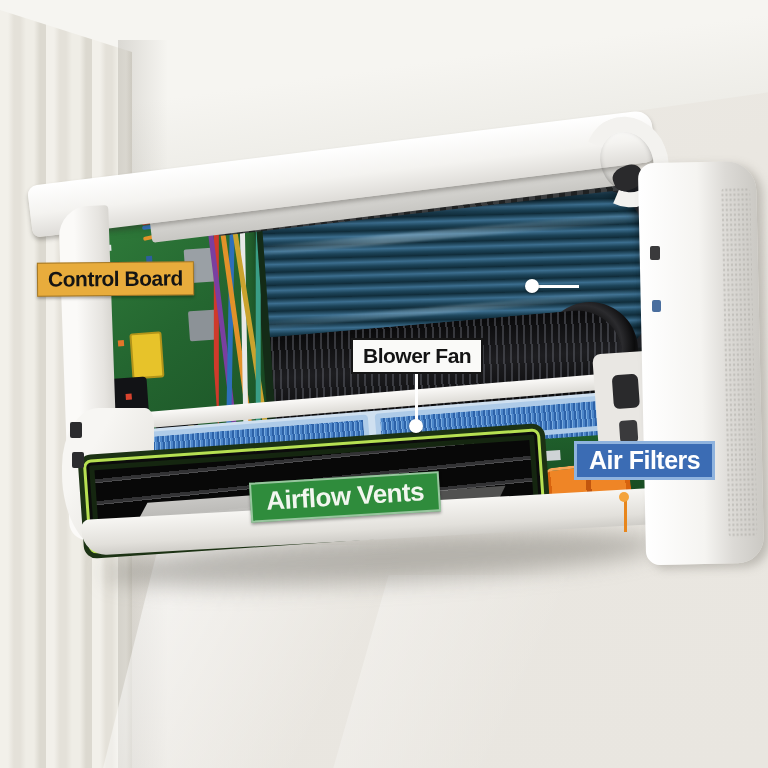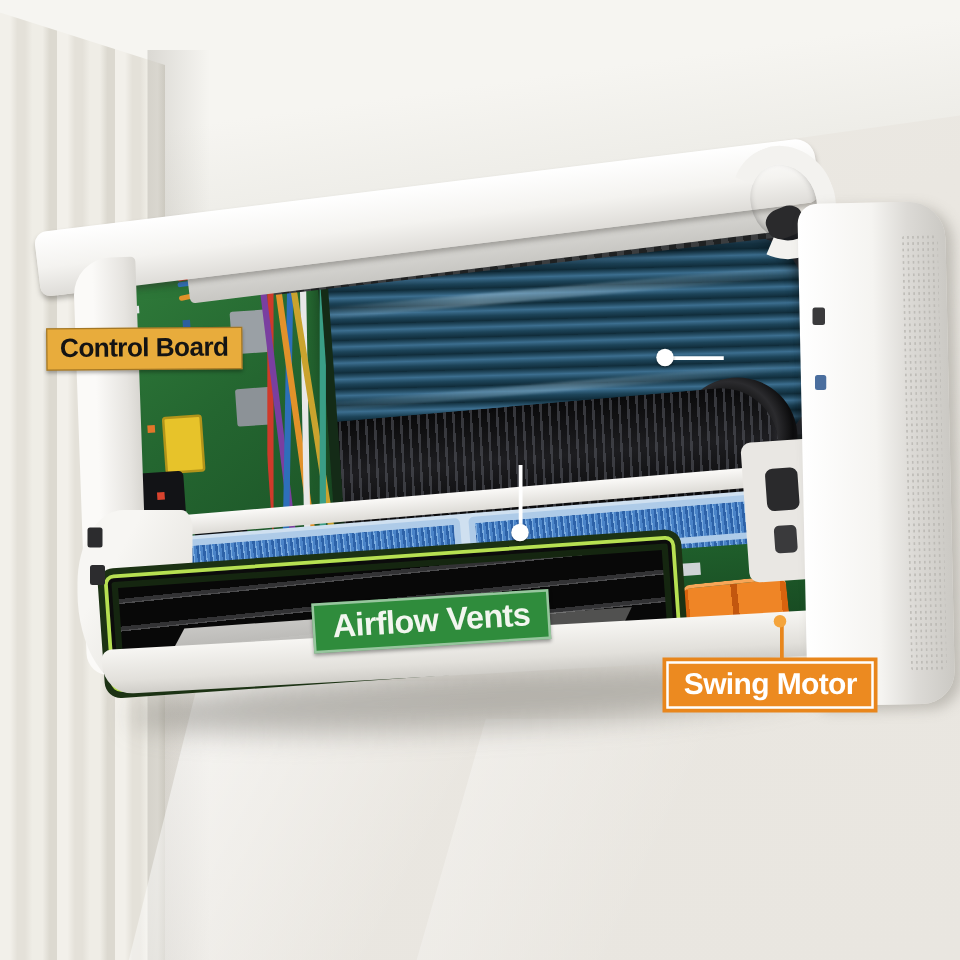--- a/index.html
+++ b/index.html
@@ -282,16 +282,17 @@
   <div class="panel-clip-2"></div>
 
   <div class="leader evap-line"></div>
   <div class="leader evap-dot"></div>
   <div class="leader blower-line"></div>
   <div class="leader blower-dot"></div>
   <div class="leader swing-line"></div>
   <div class="leader swing-dot"></div>
 
   <div class="label lbl-control">Control Board</div>
+  <div class="label lbl-blower">Blower Fan</div>
+  <div class="label lbl-filters">Air Filters</div>
   <div class="label lbl-vents">Airflow Vents</div>
-  <div class="label lbl-swing">Swing Motor</div>
 
 </div>
 
 </body></html>

